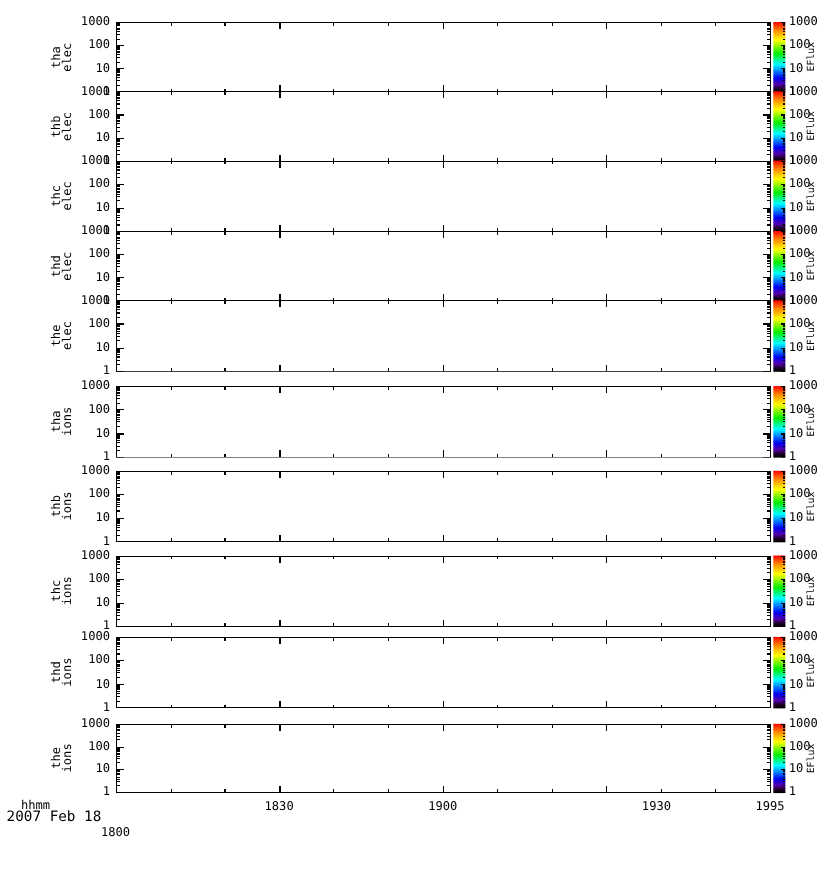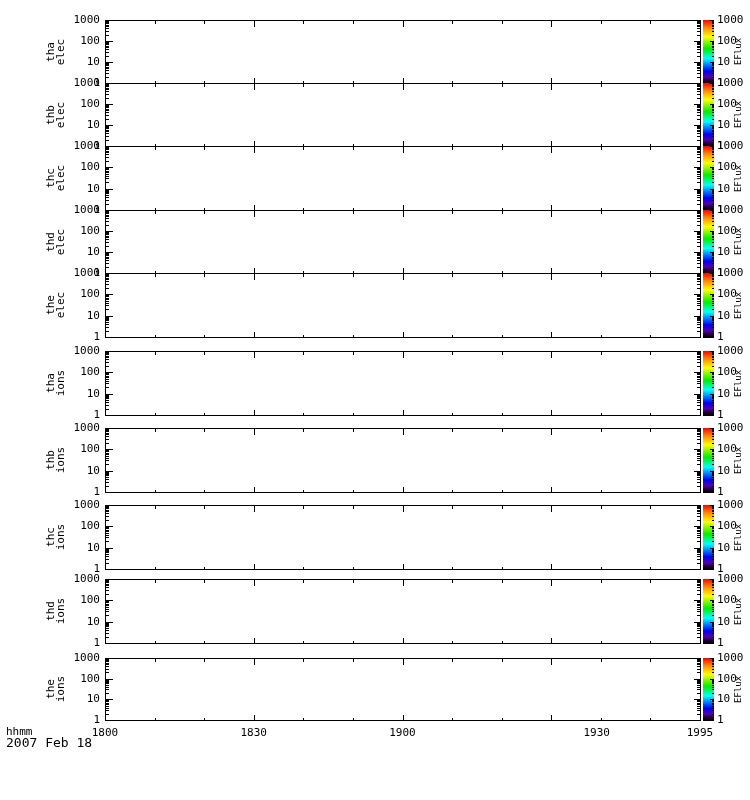--- a/index.html
+++ b/index.html
@@ -10,21 +10,21 @@
            font-size:12px; line-height:14px; white-space:nowrap; }
   .ticklabel { position:absolute; font-size:11px; line-height:12px; white-space:nowrap; }
   .ytl { text-align:right; }
   .cbl { text-align:left; }
   .rotwrap { position:absolute; display:flex; align-items:center; justify-content:center; }
   .rot { transform:rotate(-90deg); white-space:pre-line; text-align:center;
          font-size:11px; line-height:10px; }
   .cbrot { transform:rotate(-90deg); white-space:nowrap; font-size:9px; line-height:9px; }
   .colorbar { position:absolute; }
   .xlab { position:absolute; top:727px; width:60px; text-align:center; font-size:11px; line-height:12px; }
-  #hhmm { position:absolute; left:6px; top:726px; font-size:11px; line-height:12px; }
+  #hhmm { position:absolute; left:19px; top:726px; font-size:11px; line-height:12px; }
   #dateline { position:absolute; left:6px; top:737px; font-size:13px; line-height:12px; }
   svg { position:absolute; display:block; }
 </style>
 </head>
 <body>
 
 <div id="canvas">
   <div id="panels">
       <svg width="596" height="64" shape-rendering="crispEdges" style="left: 105px; top: 20px;">
         <rect x="0.5" y="0.5" width="595" height="63" fill="none" stroke="#000"></rect>
@@ -1291,21 +1291,21 @@
       </svg>
       <div class="ticklabel cbl" style="left: 717px; width: 34px; top: 652px;">1000</div>
       <div class="ticklabel cbl" style="left: 717px; width: 34px; top: 672.667px;">100</div>
       <div class="ticklabel cbl" style="left: 717px; width: 34px; top: 693.333px;">10</div>
       <div class="ticklabel cbl" style="left: 717px; width: 34px; top: 714px;">1</div>
       <div class="rotwrap" style="left: 731px; top: 658px; width: 16px; height: 62px;">
         <div class="cbrot">EFlux</div>
       </div>
     </div>
   <div id="xlabels">
-      <div class="xlab" style="left: 75px;">1800</div>
+      <div class="xlab" style="left: 75px; margin-top: 24px;">1800</div>
       <div class="xlab" style="left: 223.75px; text-align: center;">1830</div>
       <div class="xlab" style="left: 372.5px;">1900</div>
       <div class="xlab" style="left: 550px; text-align: right;">1930</div>
       <div class="xlab" style="left: 670px;">1995</div>
     </div>
   <div id="hhmm">hhmm</div>
   <div id="dateline">2007 Feb 18</div>
 </div>
 
 </body></html>

